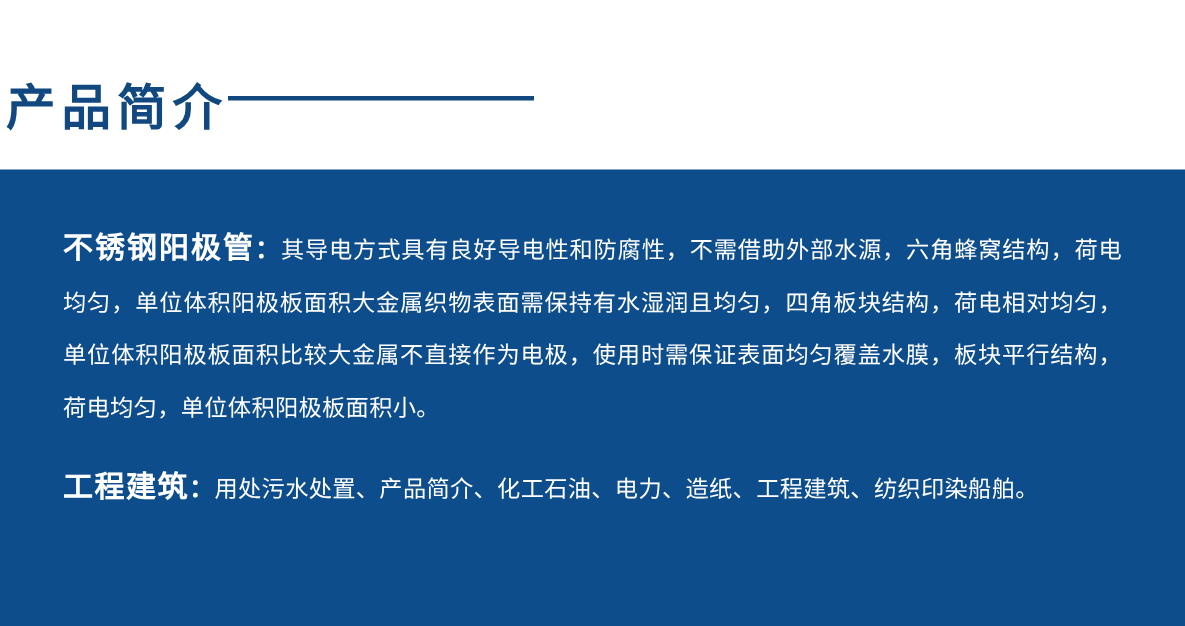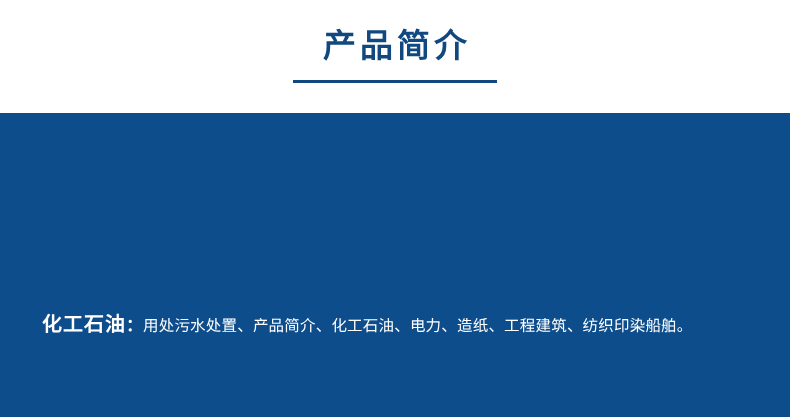--- a/index.html
+++ b/index.html
@@ -23,21 +23,21 @@
 
   
   .header-band {
     position: absolute;
     left: 0;
     top: 0;
     width: 790px;
     height: 113px;
     background: #ffffff;
     display: flex;
-    flex-direction: column;
+    flex-direction: row;
     align-items: center;
     justify-content: flex-start;
   }
 
   .page-title {
     margin: 0;
     padding: 0;
     font-size: 33px;
     line-height: 1;
     font-weight: bold;
@@ -121,21 +121,24 @@
 <div class="page">
 
   <div class="header-band">
     <h1 class="page-title" style="color: rgb(16, 72, 127);">产品简介</h1>
     <div class="title-underline" style="background: rgb(16, 72, 127);"></div>
   </div>
 
   <div class="content-band" style="background: rgb(13, 77, 140);">
     <div class="content-inner">
 
+      <div class="section section-intro">
+        <p class="para"><span class="lead">不锈钢阳极管</span><span class="lead-colon">：</span><span>其导电方式具有良好导电性和防腐性，不需借助外部水源，六角蜂窝结构，荷电均匀，单位体积阳极板面积大金属织物表面需保持有水湿润且均匀，四角板块结构，荷电相对均匀，单位体积阳极板面积比较大金属不直接作为电极，使用时需保证表面均匀覆盖水膜，板块平行结构，荷电均匀，单位体积阳极板面积小。</span></p>
+      </div>
 
       <div class="section section-scope">
-        <p class="para"><span class="lead">化工石油</span><span class="lead-colon">：</span><span>用处污水处置、产品简介、化工石油、电力、造纸、工程建筑、纺织印染船舶。</span></p>
+        <p class="para"><span class="lead">工程建筑</span><span class="lead-colon">：</span><span>用处污水处置、产品简介、化工石油、电力、造纸、工程建筑、纺织印染船舶。</span></p>
       </div>
 
     </div>
   </div>
 
 </div>
 
 </body></html>

